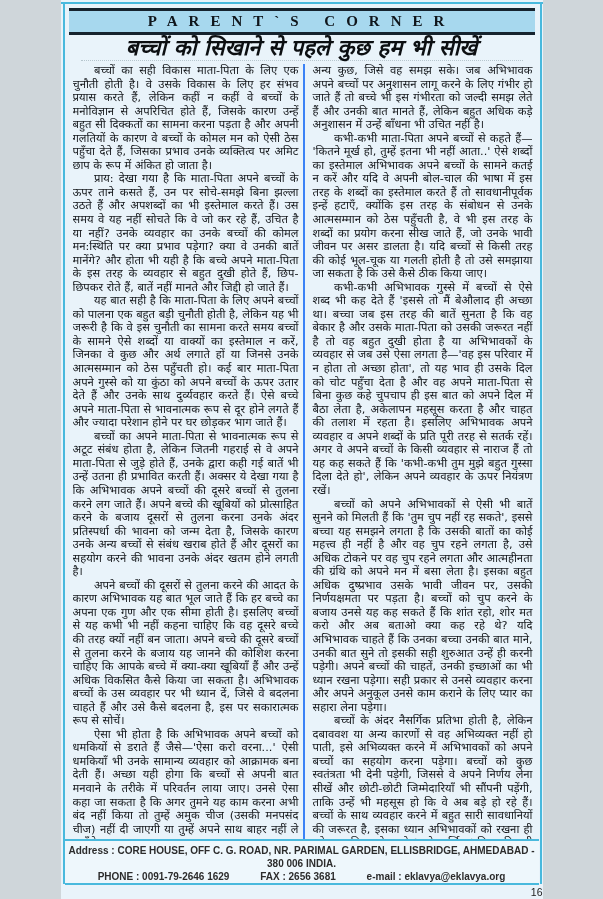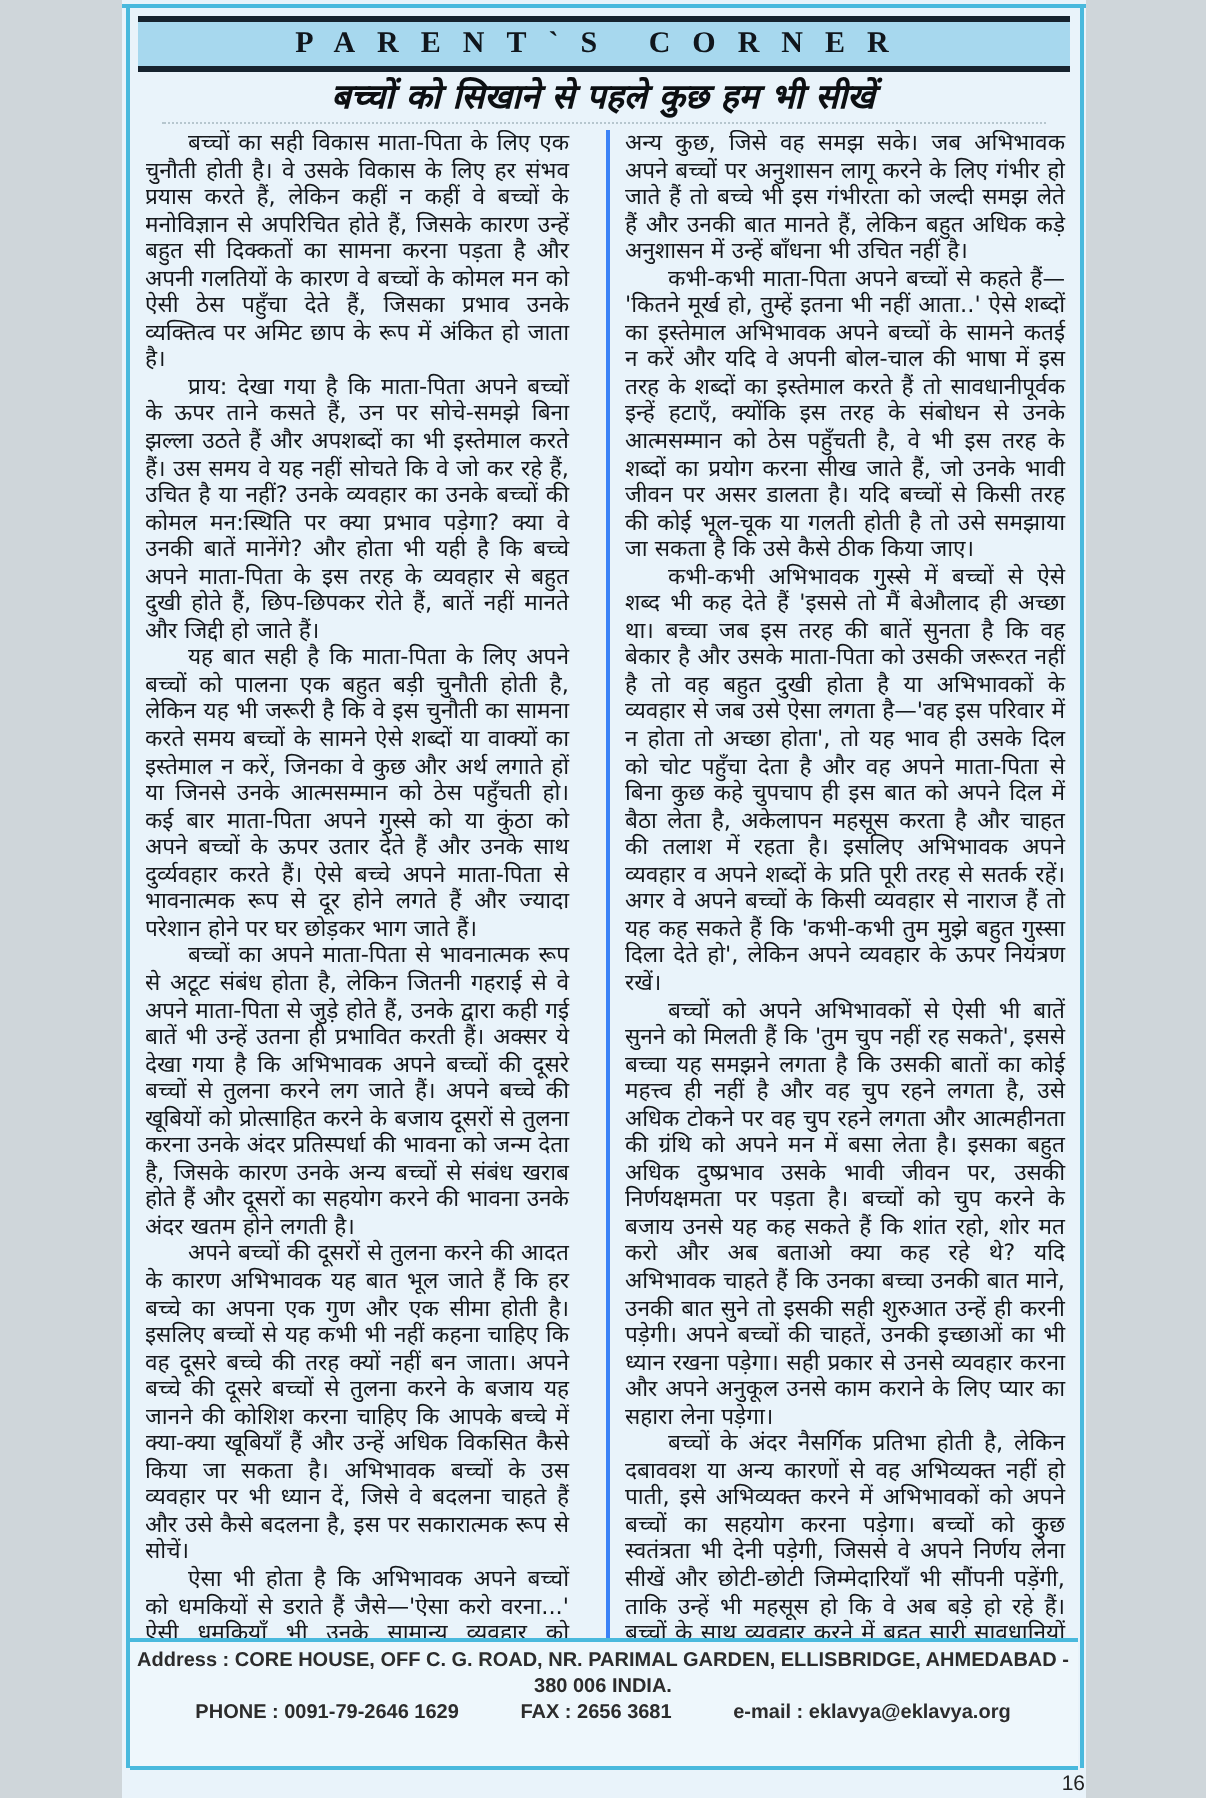--- a/index.html
+++ b/index.html
@@ -36,41 +36,41 @@
     font-size: 15px;
     letter-spacing: 11px;
     color: #10161c;
     white-space: nowrap;
   }
 
   .article-title {
     text-align: center;
     font-weight: bold;
     font-style: italic;
-    font-size: 17px;
+    font-size: 22px;
     line-height: 22px;
     margin: 2px 20px 0 20px;
     color: #0c0f12;
     border-bottom: 1px dotted #b6c6ce;
     padding-bottom: 1px;
   }
 
   .columns {
     display: flex;
     margin: 3px 10px 0 12px;
     height: 798px;
     overflow: hidden;
   }
   .col {
     width: 50%;
     text-align: justify;
     font-size: 11.3px;
     line-height: 13.55px;
   }
-  .col-left  { padding-right: 18px; }
+  .col-left  { padding-right: 4px; }
   .col-right { padding-left: 8px; border-left: 2px solid #3b82f6; }
 
   .col p { margin: 0; text-indent: 1.9em; }
   .col p.no-indent { text-indent: 0; }
 
   .end-mark {
     text-align: right;
     margin-top: -13.55px;
     font-size: 12px;
     line-height: 13.55px;
@@ -79,21 +79,21 @@
 
   .footer-box {
     position: absolute;
     left: 4px;
     right: 4px;
     bottom: 14px;
     border-top: 2.5px solid #49b9dd;
     border-bottom: 2.5px solid #49b9dd;
     background: #eef7fc;
     text-align: center;
-    padding: 3px 0 20px 0;
+    padding: 3px 0 0 0;
     font-family: "Liberation Sans", sans-serif;
     font-weight: bold;
     font-size: 10px;
     line-height: 13px;
     color: #2c2c2c;
   }
   .footer-line2 span { display: inline-block; margin: 0 14px; }
 
   .page-number {
     position: absolute;

